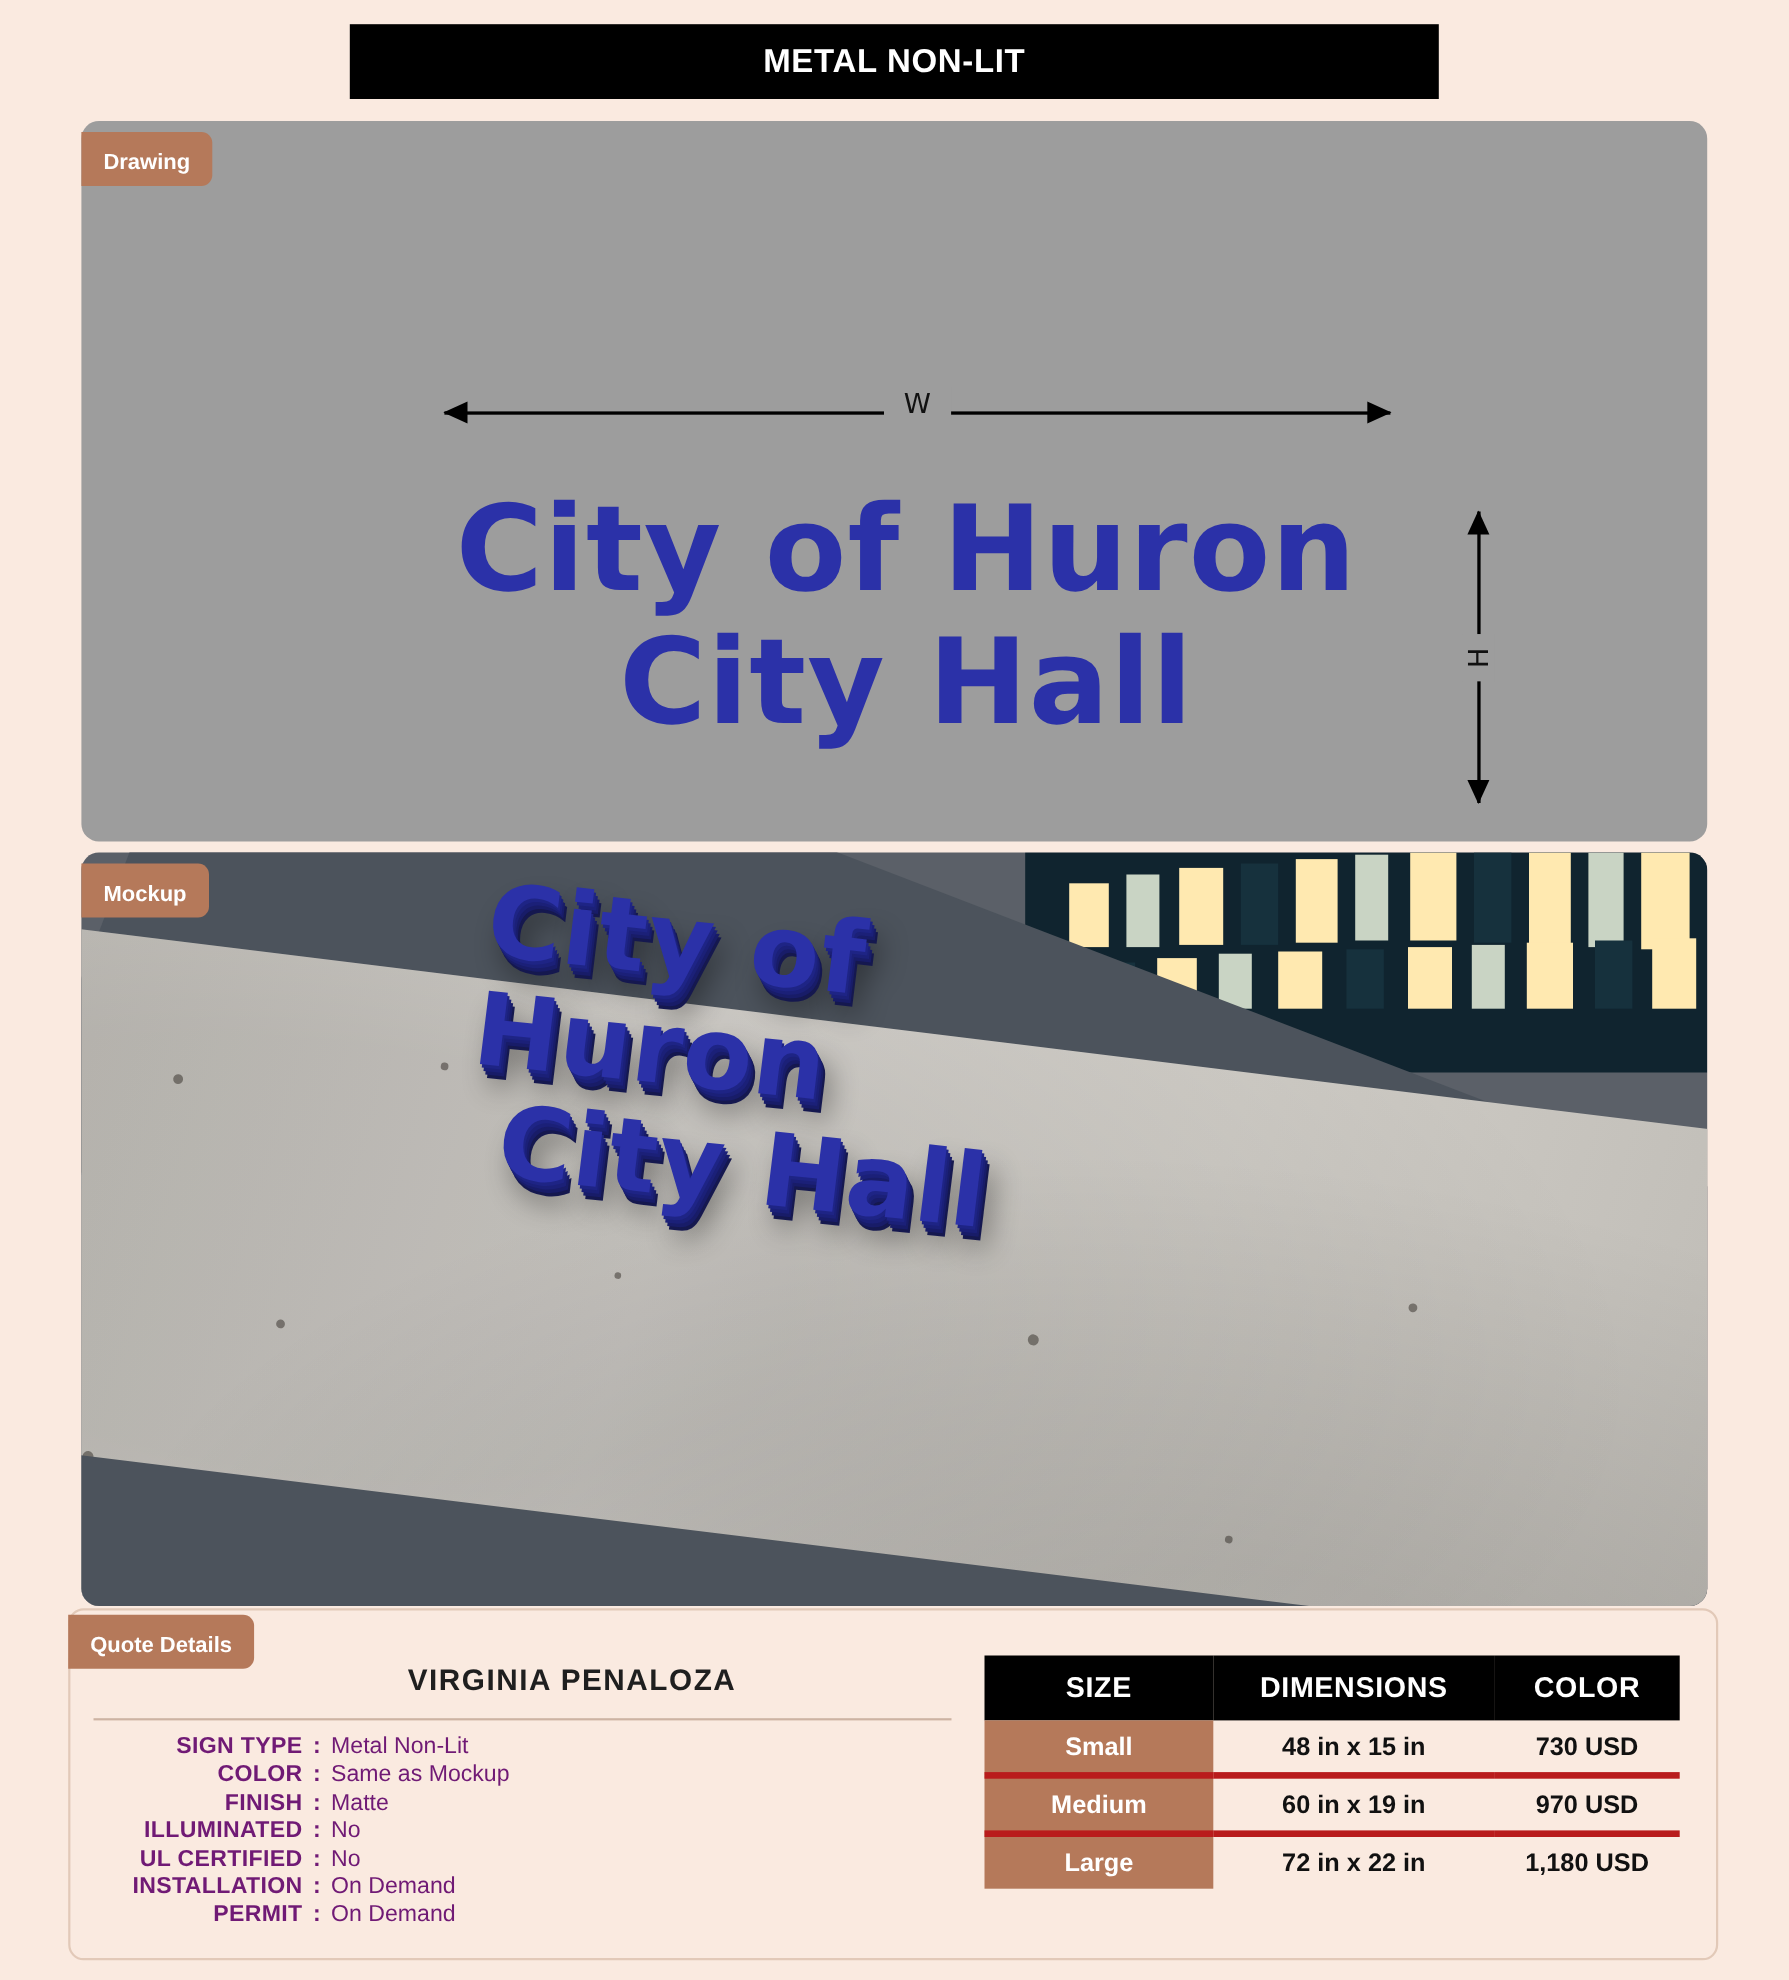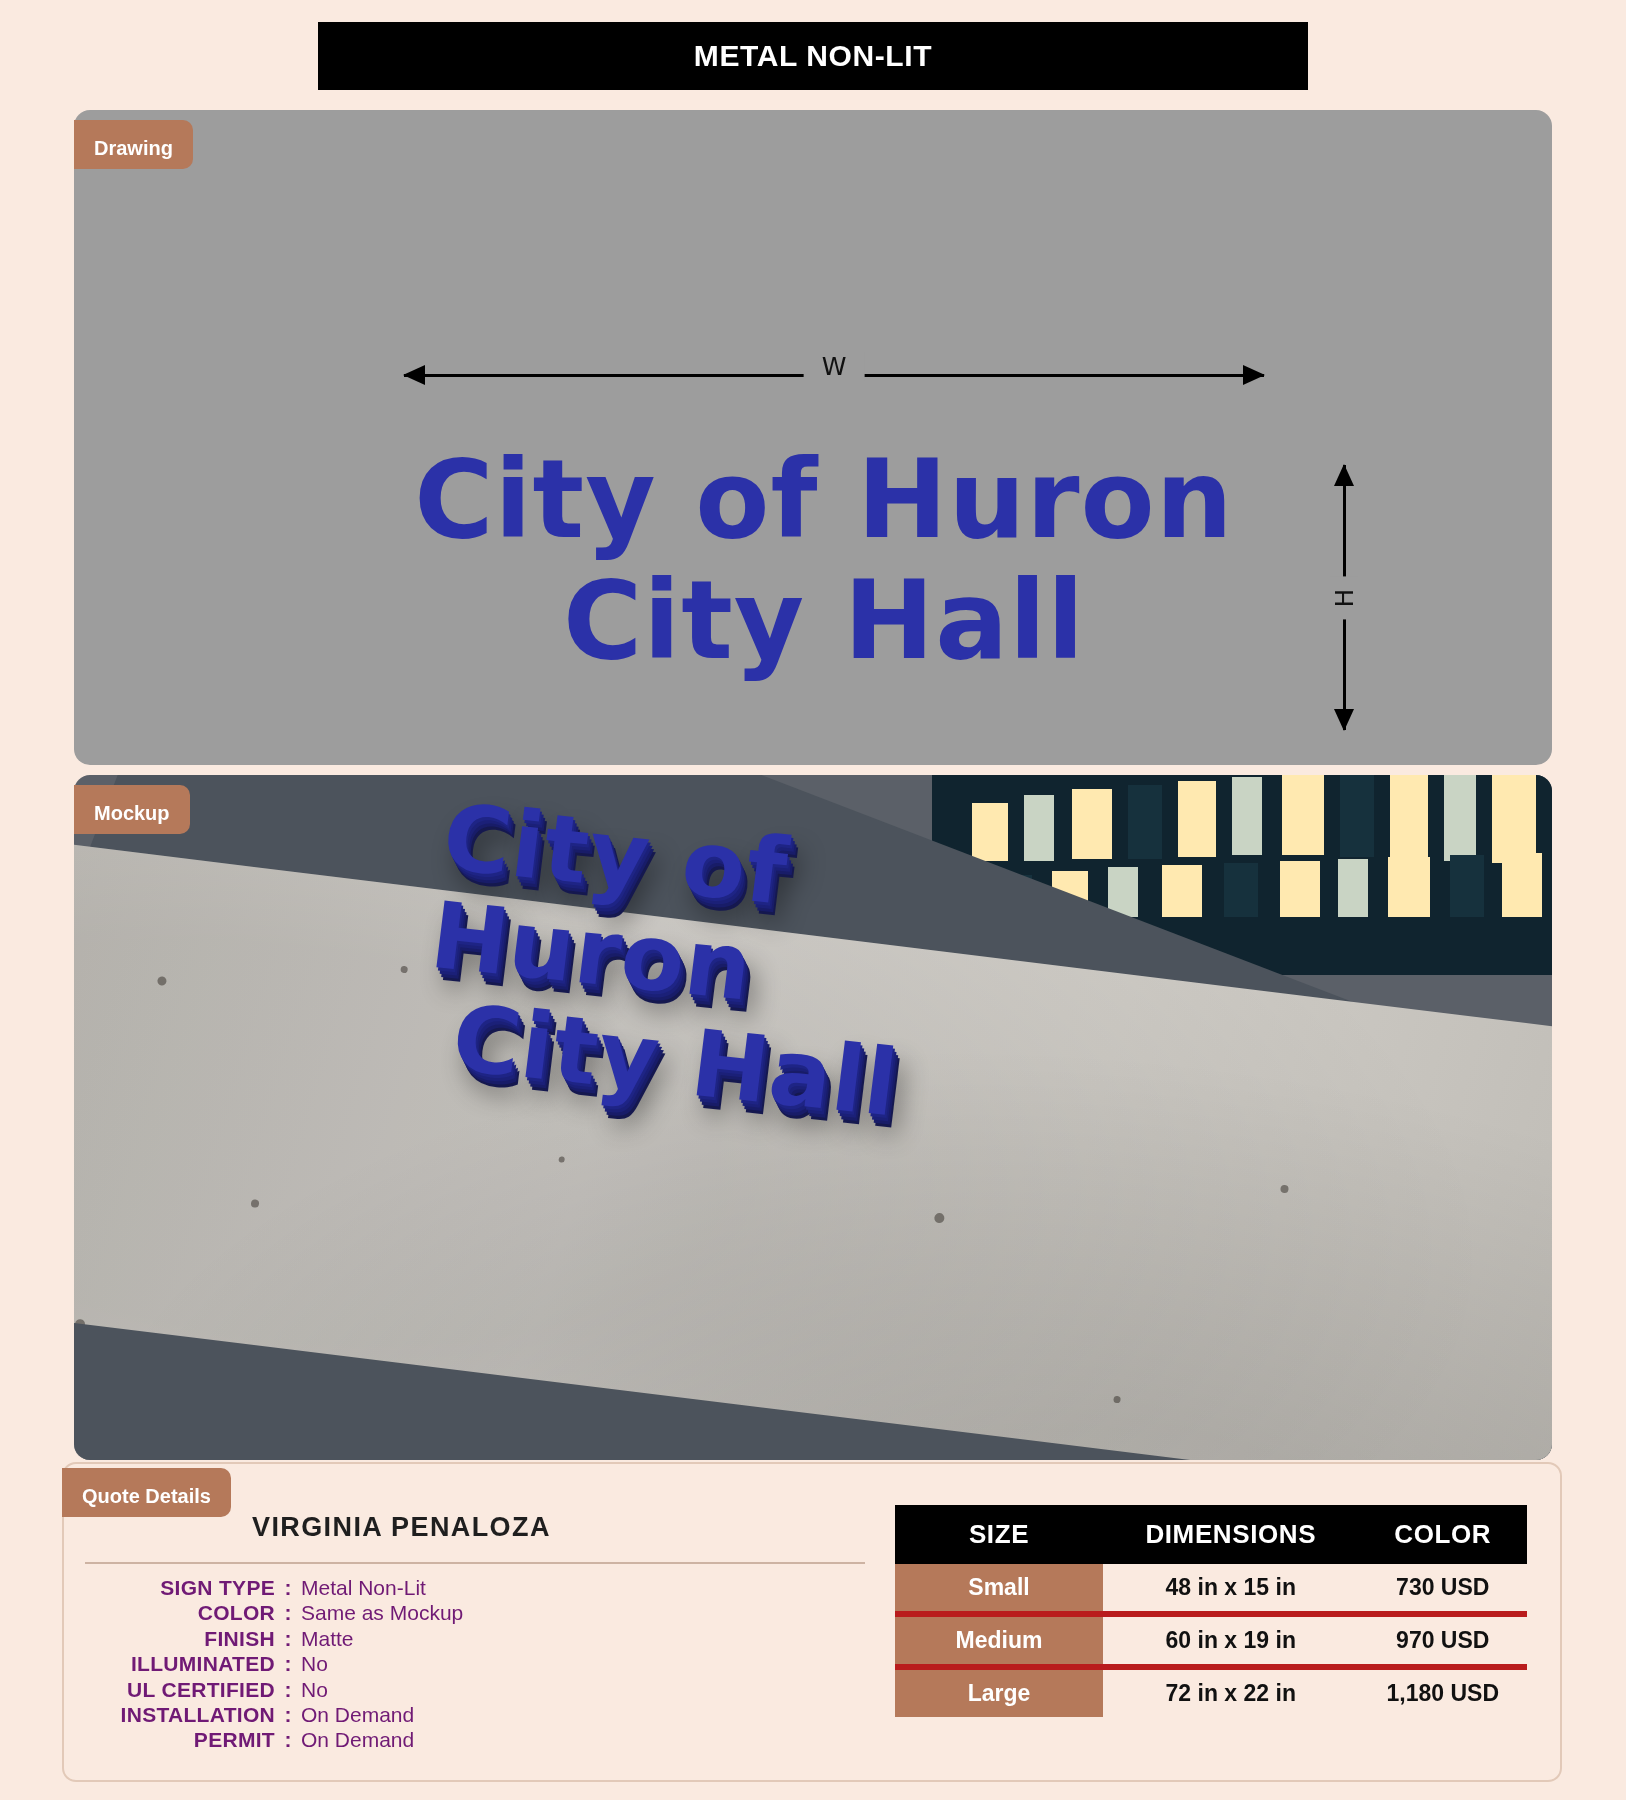--- a/index.html
+++ b/index.html
@@ -219,23 +219,23 @@
     left: 62px; top: 1462px;
     width: 1500px; height: 320px;
     background: #faeae0;
     border: 2px solid #e2c9b8;
     border-radius: 14px;
   }
   .tab-quote { left: 62px; top: 1468px; }
 
   .client-name {
     position: absolute;
-    left: 252px; top: 1512px;
+    left: 240px; top: 1512px;
     width: 560px;
-    text-align: left;
+    text-align: center;
     font-size: 27px;
     font-weight: bold;
     color: #1f1f1f;
     letter-spacing: 1.4px;
     padding-bottom: 12px;
   }
   .client-rule {
     position: absolute;
     left: 85px; top: 1562px;
     width: 780px; height: 2px;

